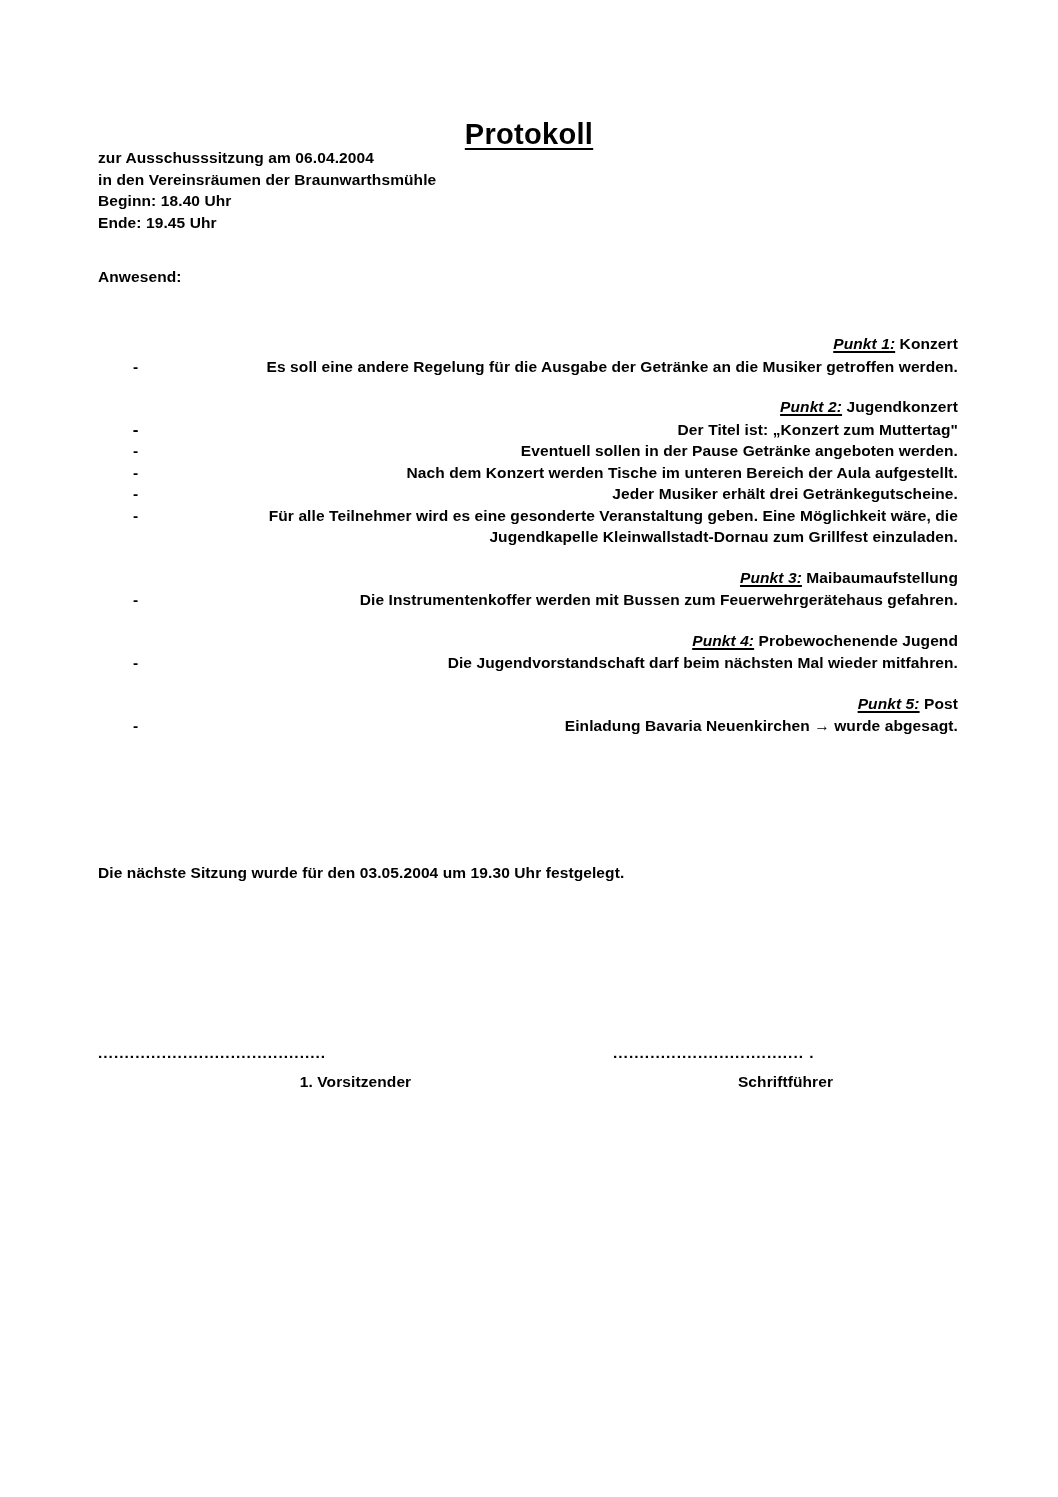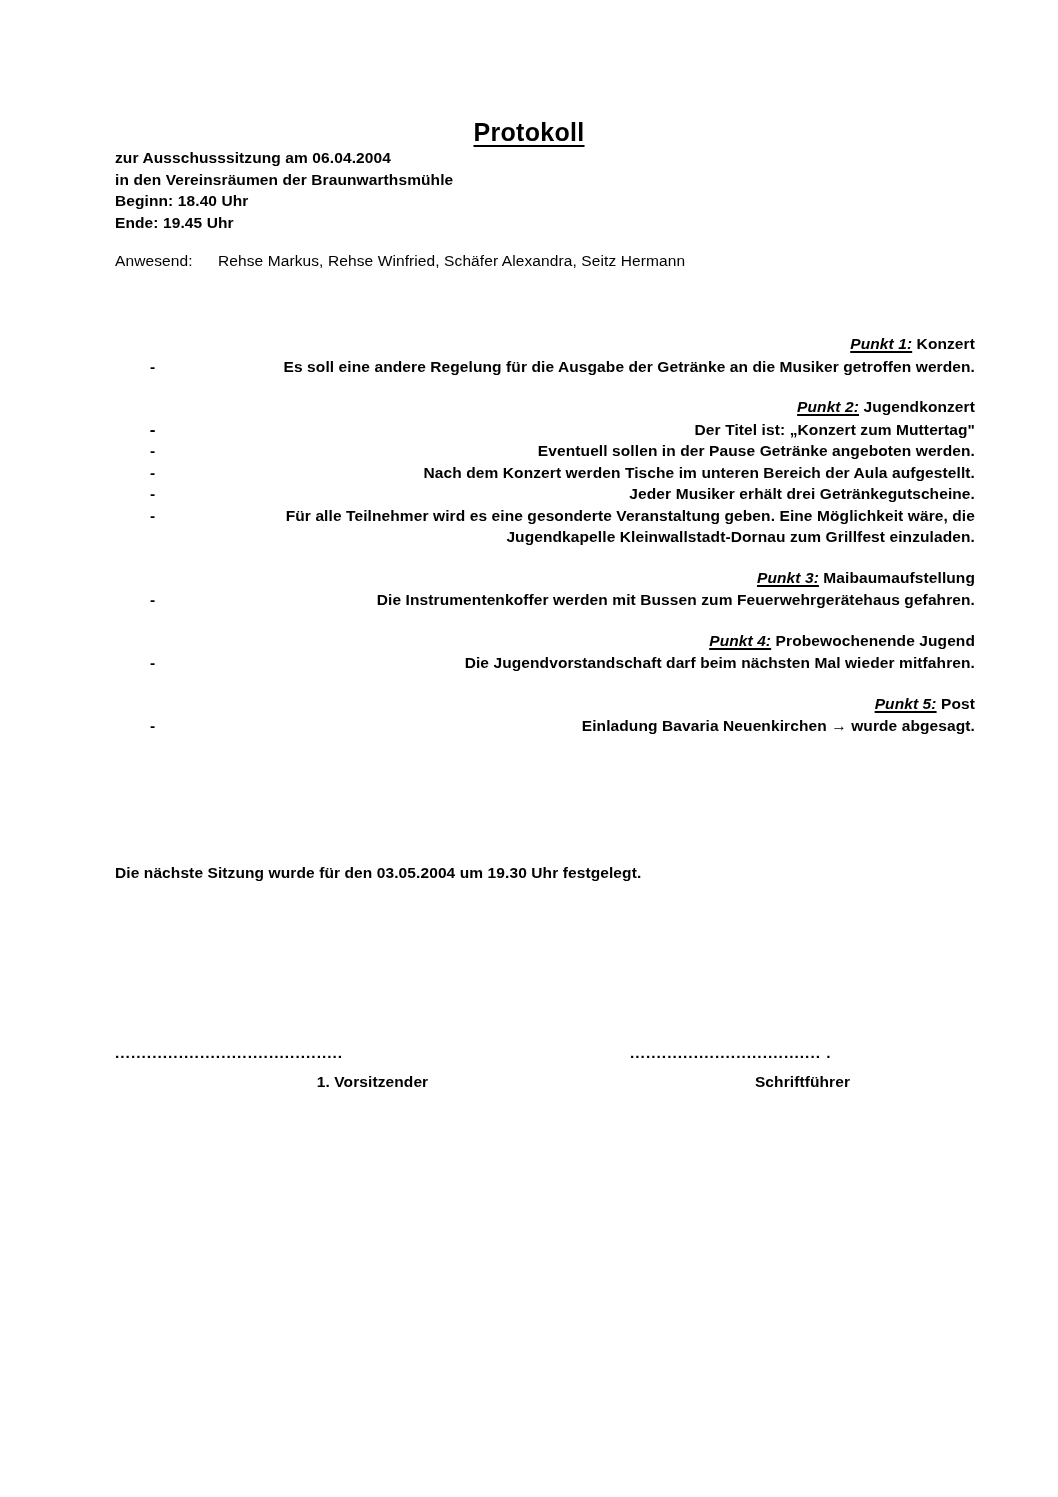--- a/index.html
+++ b/index.html
@@ -21,49 +21,50 @@
     box-sizing: border-box;
   }
 
   
   .doc-title {
     position: absolute;
     top: 100px;
     left: 0;
     width: 1058px;
     text-align: center;
-    font-size: 25px;
+    font-size: 29px;
     line-height: 30px;
     letter-spacing: 0.3px;
     text-decoration: underline;
     text-underline-offset: 4px;
     text-decoration-thickness: 2px;
   }
 
   
   .body-block {
     position: absolute;
-    left: 115px;
+    left: 98px;
     width: 860px;
   }
 
   .meta-block { top: 147px; }
   .meta-line {
     white-space: pre;
     font-weight: 600;
     letter-spacing: 0.1px;
   }
 
   
   .attendees-block { top: 250px; }
   .attendees-row {
     display: flex;
     align-items: center;
-    font-weight: 400;
-    letter-spacing: 0.1px;
+    font-weight: 700;
+    letter-spacing: 0.1px;
+    margin-top: 16px;
   }
   .attendees-label {
     flex: 0 0 auto;
     width: 103px;
     white-space: pre;
   }
   .attendees-names {
     flex: 1 1 auto;
   }
   .attendees-names .nline {
@@ -152,21 +153,20 @@
     <div class="meta-line">zur Ausschusssitzung am 06.04.2004</div>
     <div class="meta-line">in den Vereinsräumen der Braunwarthsmühle</div>
     <div class="meta-line">Beginn: 18.40 Uhr</div>
     <div class="meta-line">Ende: 19.45 Uhr</div>
   </div>
 
   <div class="body-block attendees-block">
     <div class="attendees-row">
       <span class="attendees-label">Anwesend:</span>
       <span class="attendees-names">
-        <span class="nline">Rehse Markus, Rehse Winfried, Schäfer Alexandra, Seitz Hermann</span>
       </span>
     </div>
   </div>
 
   <div class="body-block agenda-block">
 
     <div class="section">
       <div class="section-heading">
         <span class="punkt">Punkt 1:</span><span class="heading-text"> <span>Konzert</span></span>
       </div>

